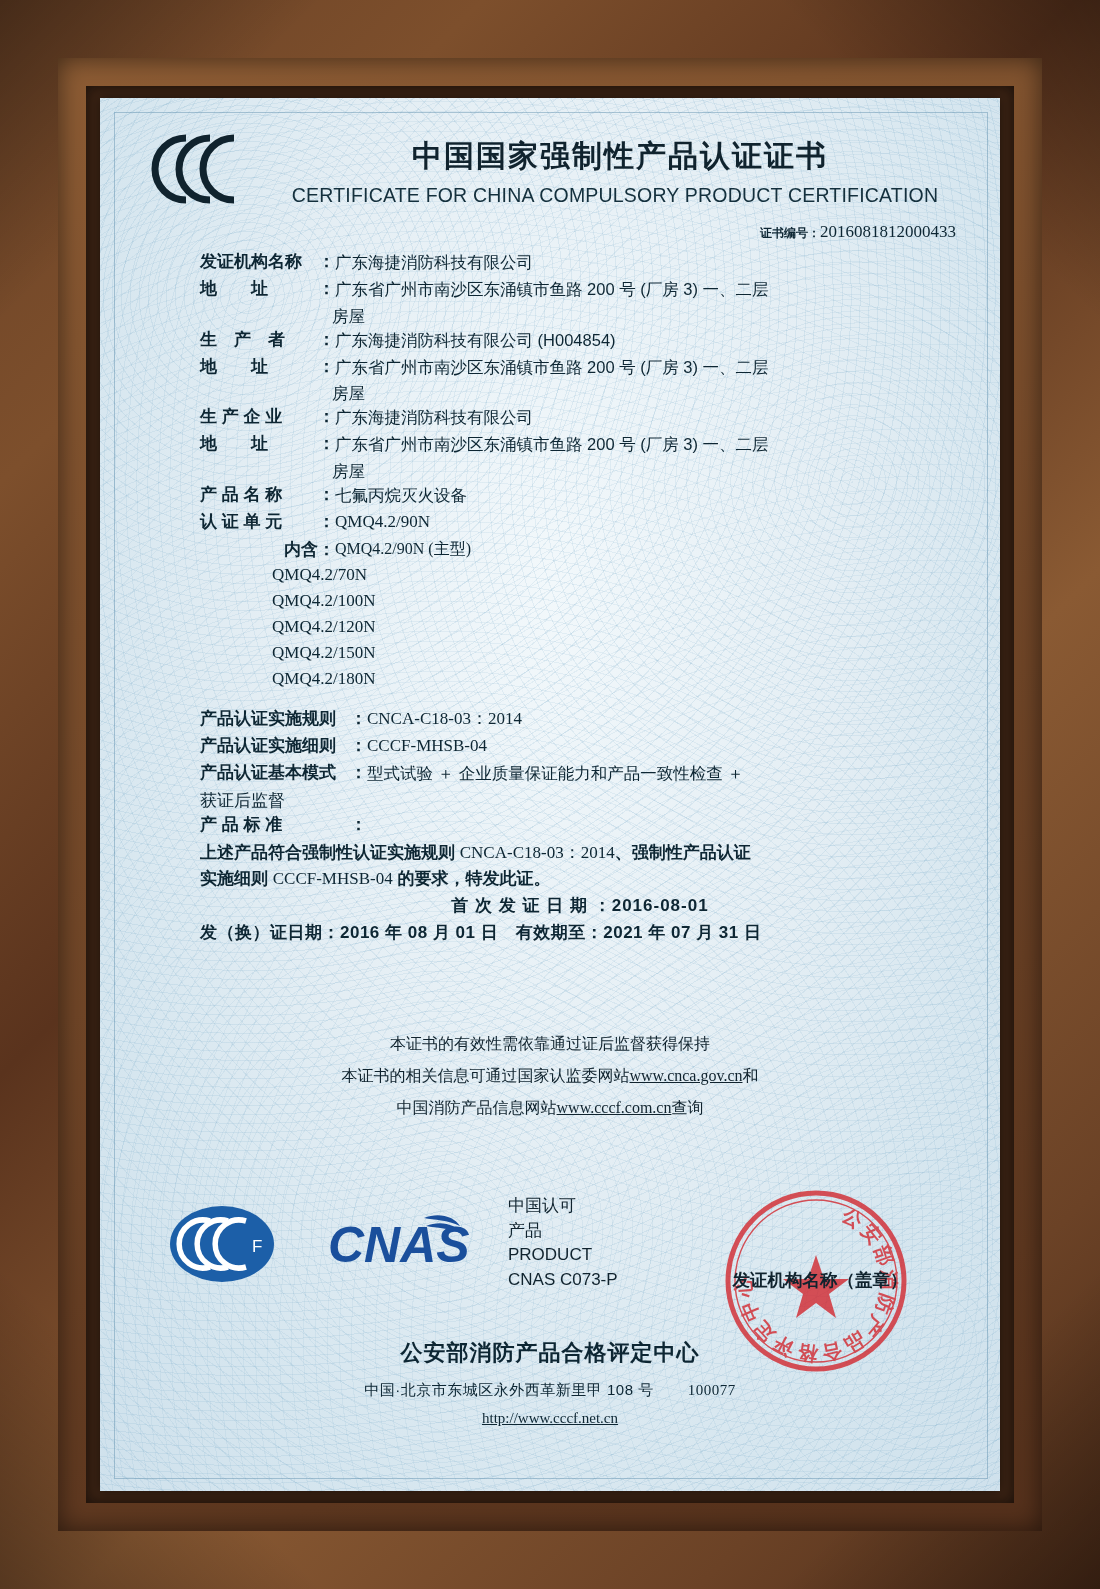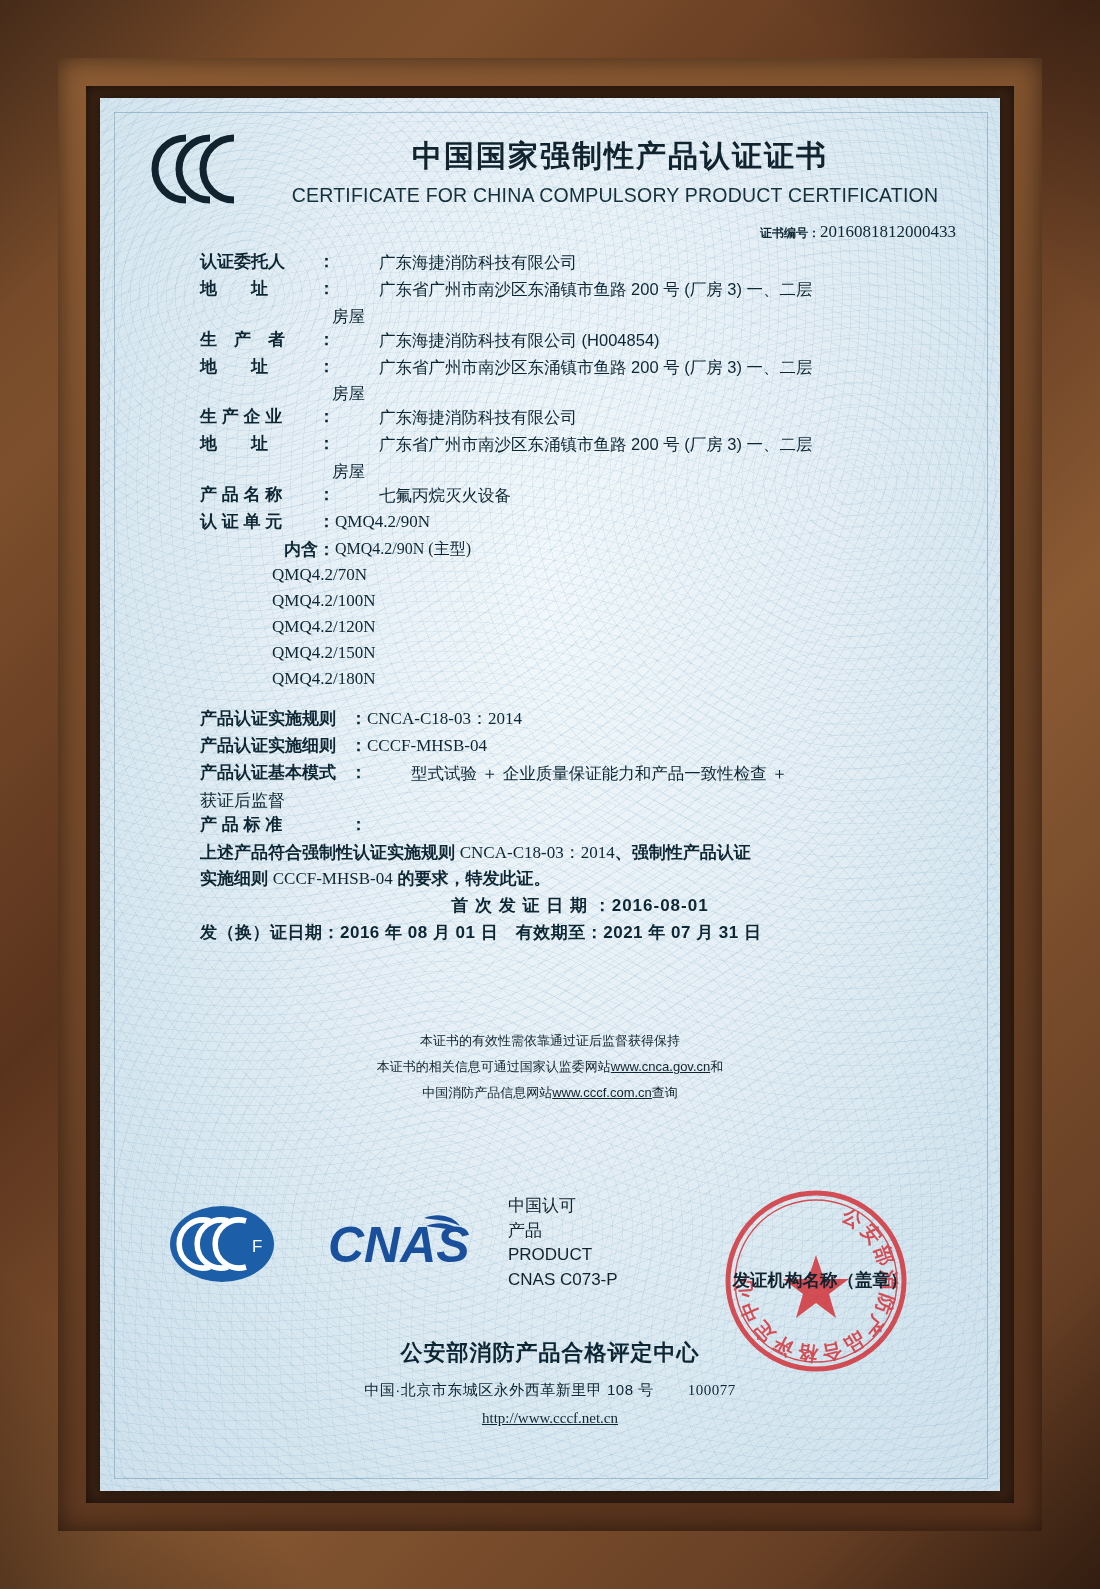--- a/index.html
+++ b/index.html
@@ -142,21 +142,21 @@
     flex: 0 0 14px;
     font-family: "Liberation Sans", sans-serif;
     font-weight: bold;
     font-size: 17px;
   }
   .row .value {
     flex: 1 1 auto;
     font-size: 17px;
     font-family: "Liberation Serif", serif;
   }
-  .row .value.cjk { font-family: "Liberation Sans", sans-serif; font-size: 16.5px; margin-left: 44px; }
+  .row .value.cjk { font-family: "Liberation Sans", sans-serif; font-size: 16.5px; }
   .cont {
     margin-left: 132px;
     font-family: "Liberation Sans", sans-serif;
     font-size: 16.5px;
     line-height: 1.46;
   }
   .sub-list {
     margin-left: 72px;
     font-size: 17px;
     line-height: 1.52;
@@ -197,22 +197,22 @@
     margin-top: 4px;
     letter-spacing: 0.5px;
   }
 
   
   #notice {
     position: absolute;
     left: 0; top: 930px;
     width: 900px;
     text-align: center;
-    font-family: Liberation Sans, sans-serif;
-    font-size: 13px;
+    font-family: Liberation Serif, serif;
+    font-size: 16px;
     line-height: 2.0;
     color: #10232e;
   }
   #notice .u { text-decoration: underline; }
 
   
   #cccf-badge {
     position: absolute;
     left: 68px; top: 1107px;
     width: 108px; height: 78px;
@@ -303,21 +303,21 @@
     <div id="title-cn">中国国家强制性产品认证证书</div>
     <div id="title-en">CERTIFICATE FOR CHINA COMPULSORY PRODUCT CERTIFICATION</div>
 
     <div id="cert-no">
       <span class="lbl">证书编号：</span><span>2016081812000433</span>
     </div>
 
     <div id="body-block" class="content">
 
       <div class="row">
-        <div class="label">认证委托人</div>
+        <div class="label">发证机构名称</div>
         <div class="colon">：</div>
         <div class="value cjk">广东海捷消防科技有限公司</div>
       </div>
 
       <div class="row">
         <div class="label">地　　址</div>
         <div class="colon">：</div>
         <div class="value cjk">广东省广州市南沙区东涌镇市鱼路 200 号 (厂房 3) 一、二层</div>
       </div>
       <div class="cont">房屋</div>

